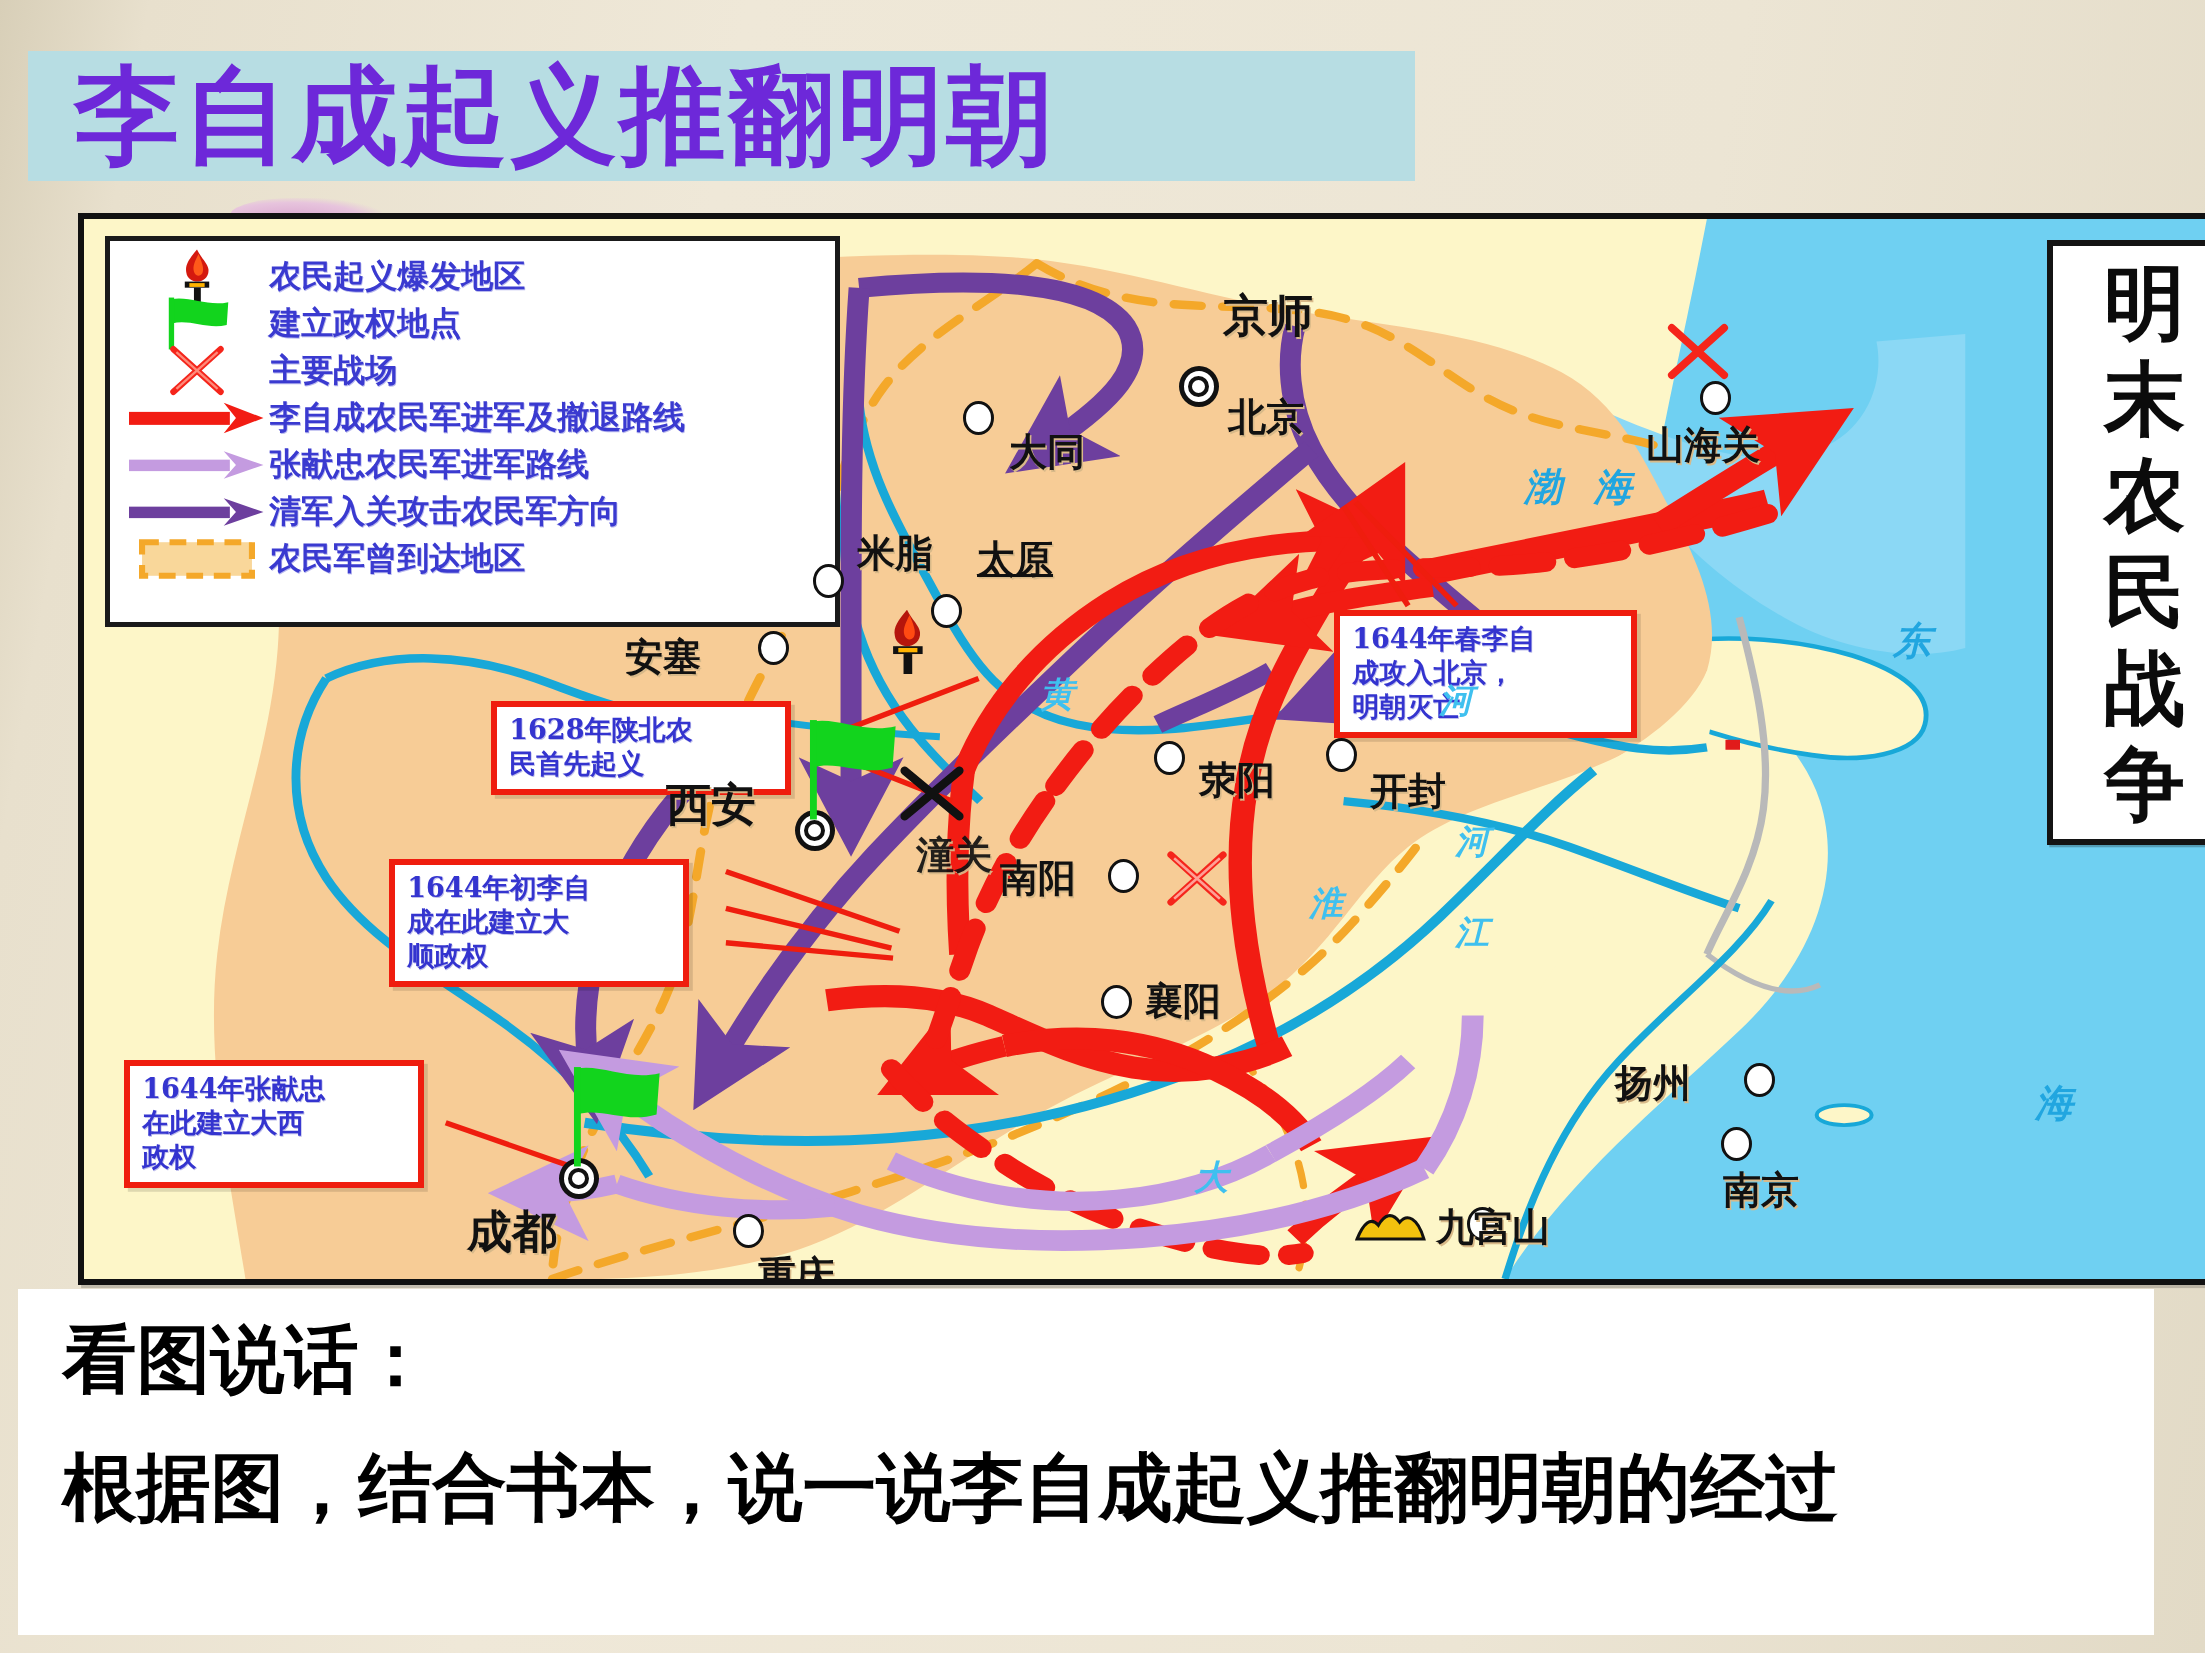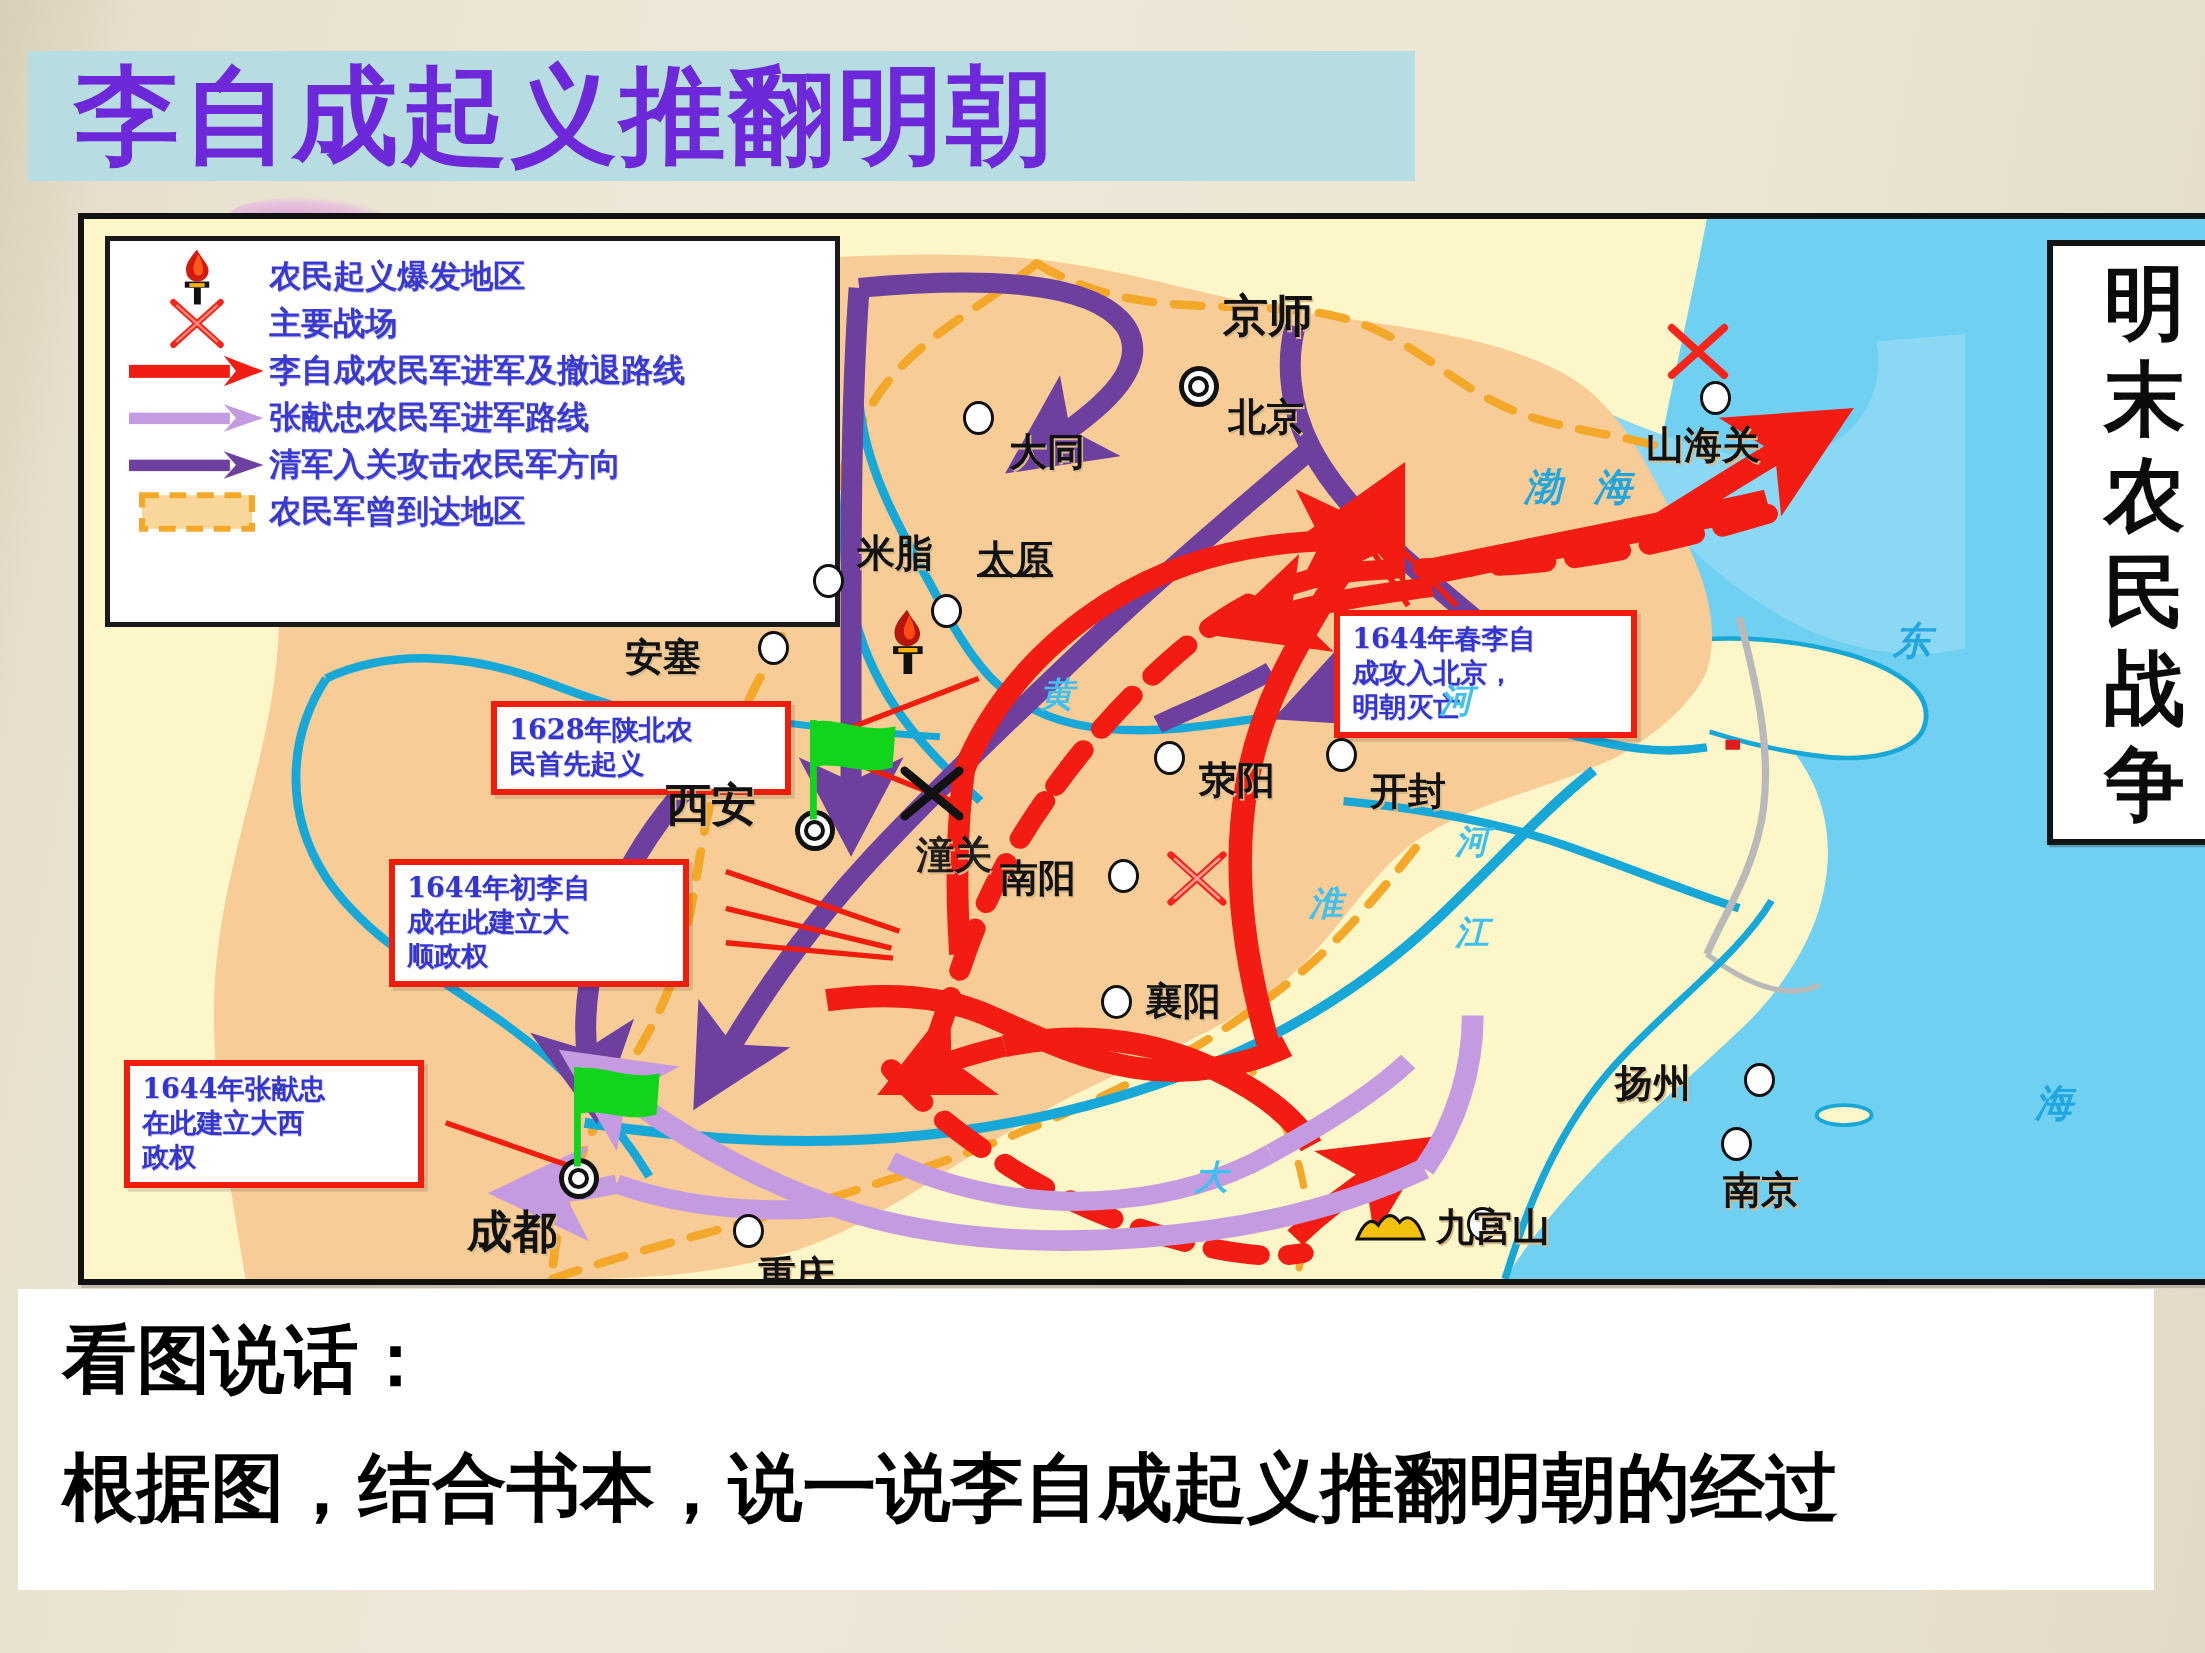--- a/index.html
+++ b/index.html
@@ -97,21 +97,21 @@
   .capdot::after{
     content:"";position:absolute;left:5.4px;top:5.4px;width:18.4px;height:20px;
     border-radius:50%;background:#111;
   }
   .capdot.ring::after{
     left:3.8px;top:4.6px;width:21.4px;height:21.4px;background:#fff;border:4.6px solid #111;
     box-sizing:border-box;
   }
   
   #qbox{
-    position:absolute;left:18.4px;top:1289px;width:2136px;height:301px;
+    position:absolute;left:18.4px;top:1289px;width:2136px;height:346px;
     background:#fff;box-sizing:border-box;padding:26px 0 0 44px;
   }
   #qbox .q1{
     font-size:74px;font-weight:bold;color:#000;line-height:89px;
     font-family:"DejaVu Serif","Liberation Serif",serif;
   }
   #qbox .q2{
     margin-top:40px;font-size:74px;font-weight:bold;color:#000;line-height:86px;
     font-family:"DejaVu Serif","Liberation Serif",serif;white-space:nowrap;
   }
@@ -263,20 +263,29 @@
                      C44,20 36,14 30,2 Z" fill="#d4190f"></path>
             <path d="M32,8 C27,18 24,24 26,31 C28,37 34,38 37,33 C40,27 36,18 32,8 Z" fill="#ff5a1a"></path>
             <rect x="14" y="44" width="32" height="8" fill="#111"></rect>
             <rect x="20" y="46" width="20" height="5" fill="#ffb300"></rect>
             <rect x="26" y="52" width="9" height="22" fill="#111"></rect>
           </svg>
         </div>
         <div class="leg-lab">农民起义爆发地区</div>
       </div>
 
+      <div class="leg-row">
+        <div class="leg-ico">
+          <svg width="90" height="55" viewBox="0 0 118 72">
+            <path d="M26,4 C50,0 74,14 100,8 L98,38 C72,44 50,30 26,36 Z" fill="#12d41d"></path>
+            <rect x="22" y="2" width="7" height="68" fill="#12d41d"></rect>
+          </svg>
+        </div>
+        <div class="leg-lab">建立政权地点</div>
+      </div>
 
       <div class="leg-row">
         <div class="leg-ico">
           <svg width="60" height="55" viewBox="0 0 78 72">
             <g stroke="#f5251b" stroke-width="8" stroke-linecap="round" fill="none">
               <path d="M8,8 L70,64"></path>
                 <path d="M70,8 L8,64"></path>
             </g>
             <g stroke="#ff8a7a" stroke-width="3" fill="none">
               <path d="M12,12 L66,60"></path>

